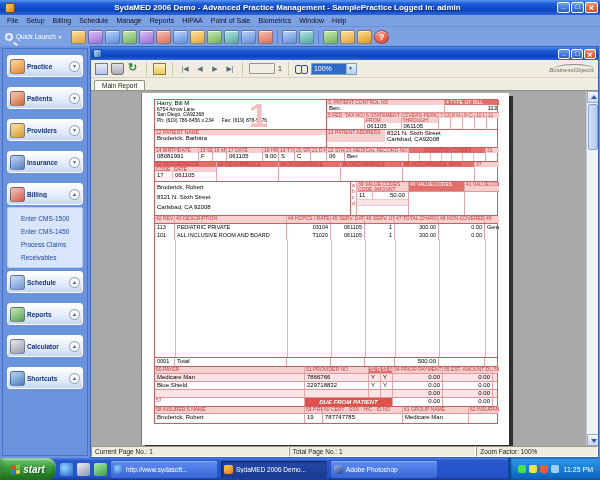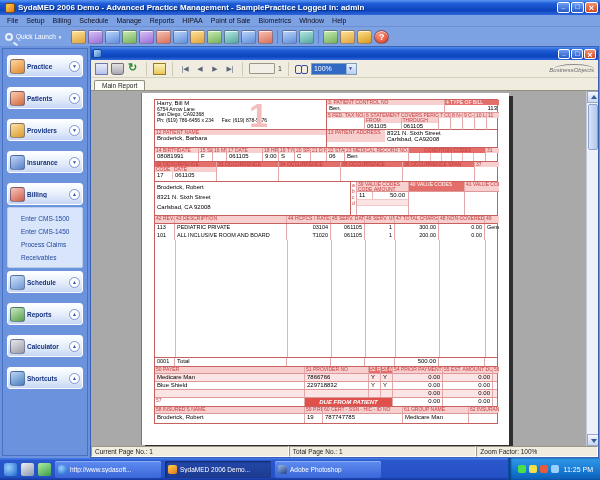--- a/index.html
+++ b/index.html
@@ -2,21 +2,21 @@
 <html><head>
 <meta charset="utf-8">
 <style>
   html,body{margin:0;padding:0;}
   body{font-family:"Liberation Sans",sans-serif;background:#444;}
   *{box-sizing:border-box;}
   .screen{position:relative;width:600px;height:480px;overflow:hidden;background:#7da2e4;}
 
   
   .titlebar{position:absolute;left:0;top:0;right:0;height:15px;display:flex;align-items:center;padding:1px 2px;
-    background:linear-gradient(180deg,#5a95f2 0%,#1d5bd6 25%,#0c45bd 70%,#2e67dd 100%);}
+    background:linear-gradient(180deg,#5a95f2 0%,#1d5bd6 25%,#0c45bd 70%,#2e67dd 100%);text-align:center;}
   .app-icon{width:10px;height:10px;margin:0 3px;border-radius:2px;background:linear-gradient(135deg,#ffd24a,#e07820);border:1px solid #7a4a10;}
   .title-text{flex:1;color:#fff;font-weight:bold;font-size:8px;white-space:nowrap;overflow:hidden;text-shadow:1px 1px 1px #052a6e;}
   .capbtns{display:flex;gap:1px;}
   .cap{width:13px;height:11px;border:1px solid #fff;border-radius:2px;position:relative;
     background:linear-gradient(180deg,#6f9df0,#2a5cc8);}
   .cap::after{position:absolute;left:0;right:0;top:-1px;text-align:center;color:#fff;font-size:7px;font-weight:bold;}
   .cap-min::after{content:"_";}
   .cap-max::after{content:"\25A1";top:0;}
   .cap-close{background:linear-gradient(180deg,#f0926e,#d6491f);}
   .cap-close::after{content:"\00D7";font-size:9px;top:0;}
@@ -775,20 +775,29 @@
 
       <div class="statusbar">
         <span class="sbcell" style="width:39%">Current Page No.: 1</span>
         <span class="sbcell" style="width:37%">Total Page No.: 1</span>
         <span class="sbcell" style="flex:1">Zoom Factor: 100%</span>
       </div>
     </div>
   </div>
 
   <div class="taskbar">
+    <div class="start">
+      <span class="startflag">
+          <i class="sf1"></i>
+          <i class="sf2"></i>
+          <i class="sf3"></i>
+          <i class="sf4"></i>
+        </span>
+      <span class="start-label">start</span>
+    </div>
     <span class="tb-ql q0"></span>
     <span class="tb-ql q1"></span>
     <span class="tb-ql q2"></span>
     <div class="task">
       <span class="ticon ti0"></span>
       <span class="tlabel">http://www.sydasoft...</span>
     </div>
     <div class="task active">
       <span class="ticon ti1"></span>
       <span class="tlabel">SydaMED 2006 Demo...</span>

